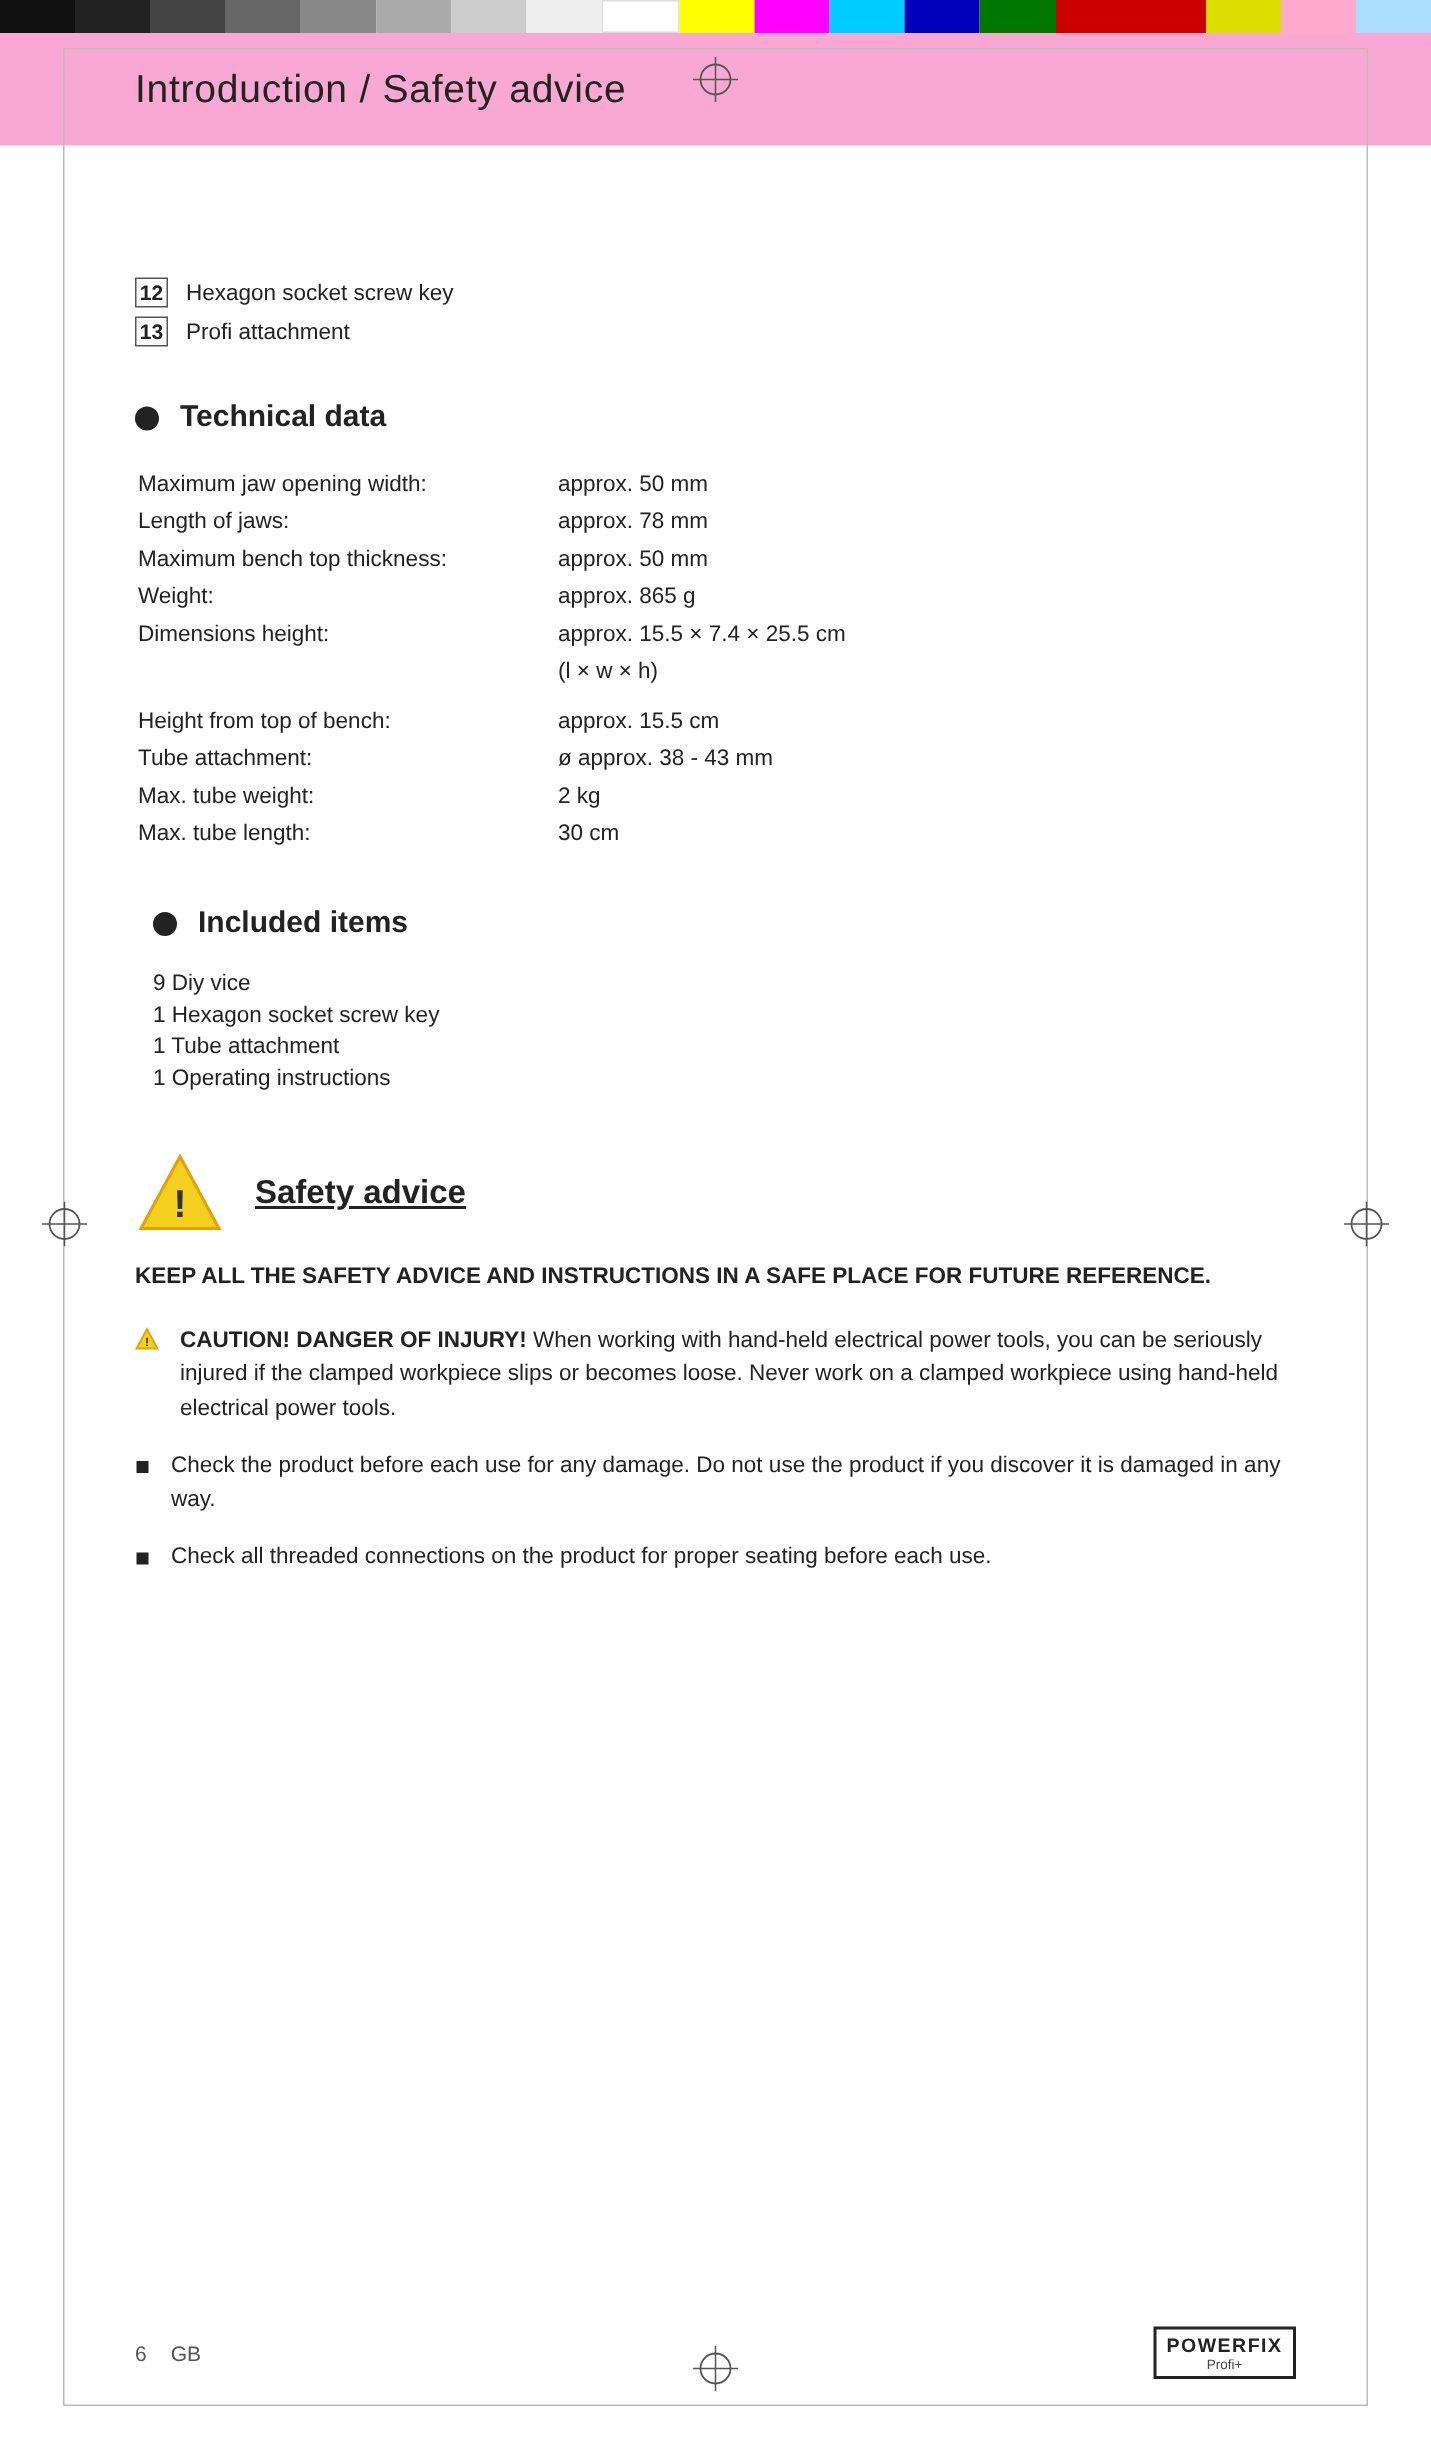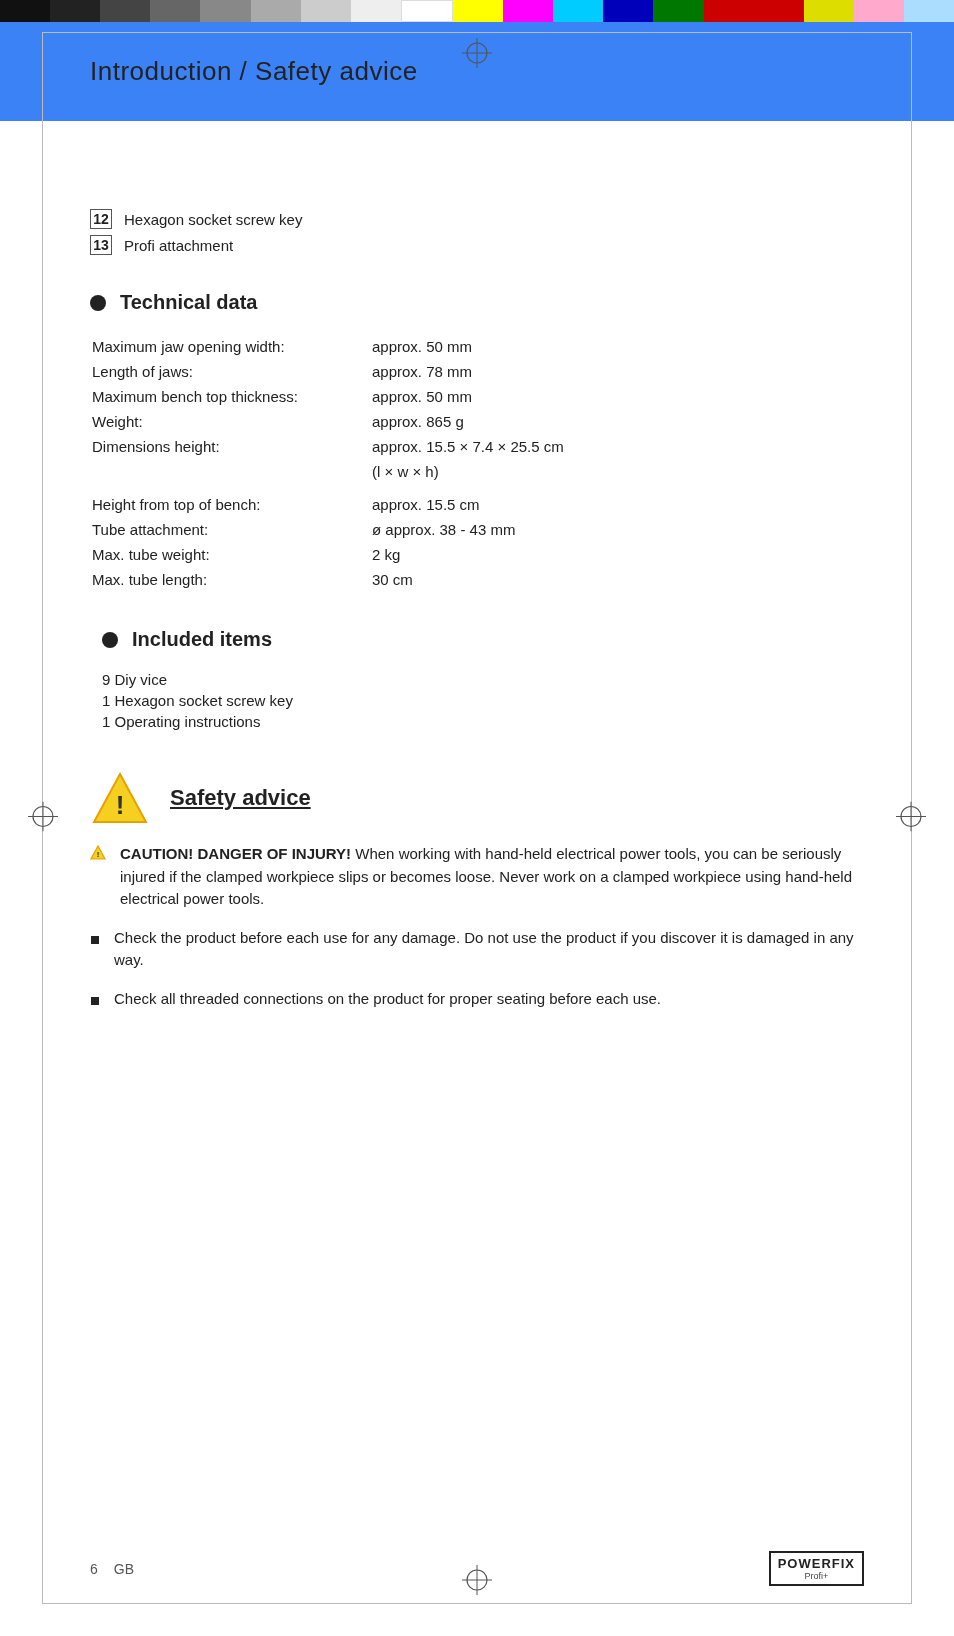--- a/index.html
+++ b/index.html
@@ -30,22 +30,22 @@
       flex: 1;
     }
 
     
     .page-content {
       padding: 60px 90px 60px 90px;
     }
 
     
     .page-header {
-      background: #3b82f6;
-      padding: 34px 90px;
+      background: #f9a8d4;
+      padding: 22px 90px;
       margin-bottom: 28px;
     }
 
     .page-header h1 {
       font-size: 26px;
       font-weight: normal;
       color: #222;
       letter-spacing: 0.5px;
     }
 
@@ -362,34 +362,36 @@
     </table>
   </div>
 
   <div class="included-items">
     <div class="section-heading">
       <div class="section-bullet"></div>
       <h2>Included items</h2>
     </div>
     <div class="included-item">9  Diy vice</div>
     <div class="included-item">1  Hexagon socket screw key</div>
+    <div class="included-item">1  Tube attachment</div>
     <div class="included-item">1  Operating instructions</div>
   </div>
 
   <div class="safety-section">
     <div class="safety-heading">
       <div class="warning-triangle">
         <svg viewBox="0 0 60 55" width="60" height="55">
           <polygon points="30,4 56,52 4,52" fill="#f5d020" stroke="#e8a000" stroke-width="2"></polygon>
           <text x="30" y="44" text-anchor="middle" font-size="26" font-weight="bold" fill="#333">!</text>
         </svg>
       </div>
       <h2>Safety advice</h2>
     </div>
 
+    <p class="safety-keep-text">KEEP ALL THE SAFETY ADVICE AND INSTRUCTIONS IN A SAFE PLACE FOR FUTURE REFERENCE.</p>
 
     <ul class="safety-bullets">
       <li class="safety-bullet-item">
         <span class="bullet-marker">
           <svg width="16" height="16" viewBox="0 0 16 16">
             <polygon points="8,1 15,14 1,14" fill="#f5d020" stroke="#e8a000" stroke-width="1.2"></polygon>
             <text x="8" y="12" text-anchor="middle" font-size="8" font-weight="bold" fill="#333">!</text>
           </svg>
         </span>
         <span>

